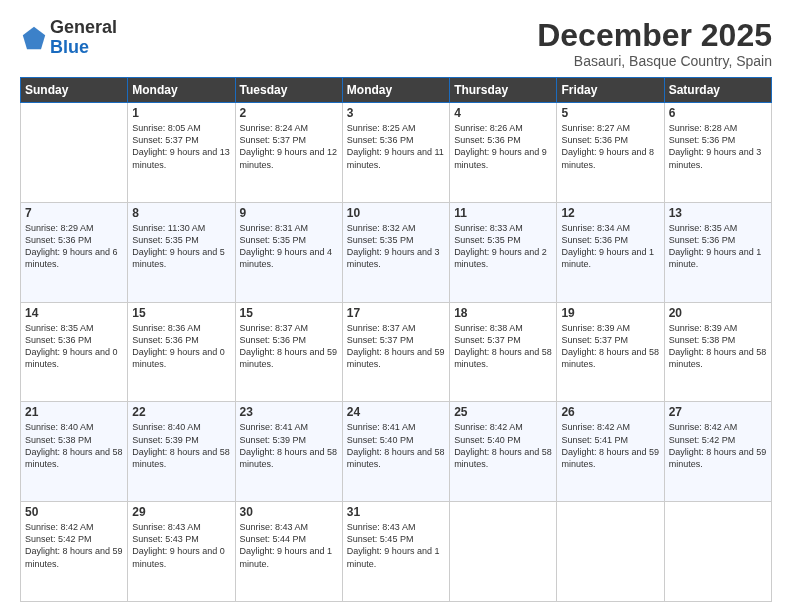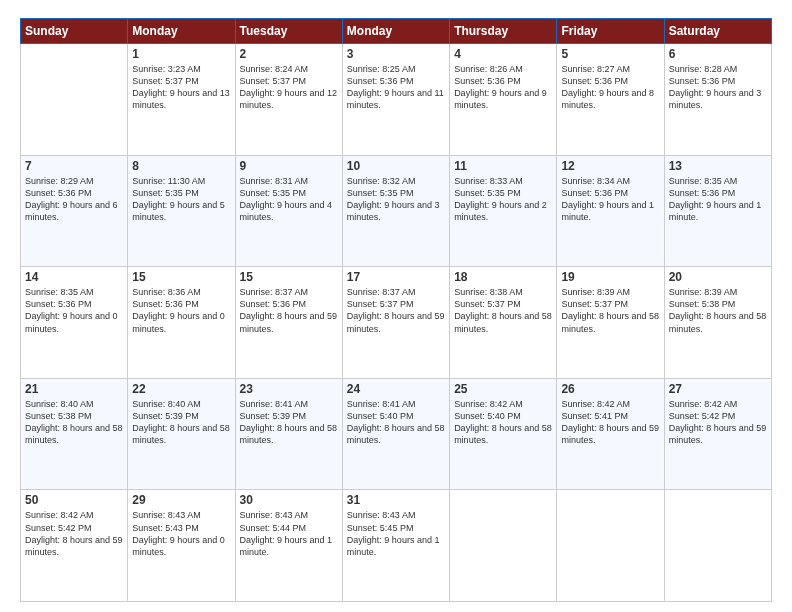--- a/index.html
+++ b/index.html
@@ -84,46 +84,65 @@
     .cell-info {
       font-size: 9px;
       line-height: 1.35;
       color: #333;
     }
     .empty-cell {
       background: #f9f9f9;
     }
     tr:nth-child(even) td { background: #f5f8ff; }
     tr:nth-child(odd) td { background: #fff; }
-    .calendar thead tr th { background: #7f1d1d; }
+    .calendar thead tr th { background: #404040; }
   </style>
 </head>
 <body>
 
 <div class="page">
+  <div class="header">
+    <div class="logo">
+      <svg class="logo-icon" viewBox="0 0 40 40">
+        <polygon points="20,4 36,16 30,36 10,36 4,16" fill="#1a6bbf" opacity="0.85"></polygon>
+        <polygon points="20,4 36,16 28,10" fill="#3399ff" opacity="0.7"></polygon>
+        <polygon points="20,4 4,16 12,10" fill="#005fa3" opacity="0.9"></polygon>
+      </svg>
+      <div>
+        <div class="logo-text">
+          <span class="logo-general">General</span><br>
+          <span class="logo-blue">Blue</span>
+        </div>
+      </div>
+    </div>
+    <div class="title-block">
+      <div class="month-title">December 2025</div>
+      <div class="location">Basauri, Basque Country, Spain</div>
+    </div>
+  </div>
 
   <table class="calendar">
     <thead>
       <tr>
         <th>Sunday</th>
         <th>Monday</th>
         <th>Tuesday</th>
         <th>Monday</th>
         <th>Thursday</th>
         <th>Friday</th>
         <th>Saturday</th>
       </tr>
     </thead>
     <tbody id="calendar-body">
     <tr>
           <td class="empty-cell"></td>
           <td>
         <span class="day-num">1</span>
         <div class="cell-info">
-          <div>Sunrise: 3:23 AM</div>
+          <div>Sunrise: 8:05 AM</div>
           <div>Sunset: 5:37 PM</div>
           <div>Daylight: 9 hours and 13 minutes.</div>
         </div>
       </td>
           <td>
         <span class="day-num">2</span>
         <div class="cell-info">
           <div>Sunrise: 8:24 AM</div>
           <div>Sunset: 5:37 PM</div>
           <div>Daylight: 9 hours and 12 minutes.</div>

